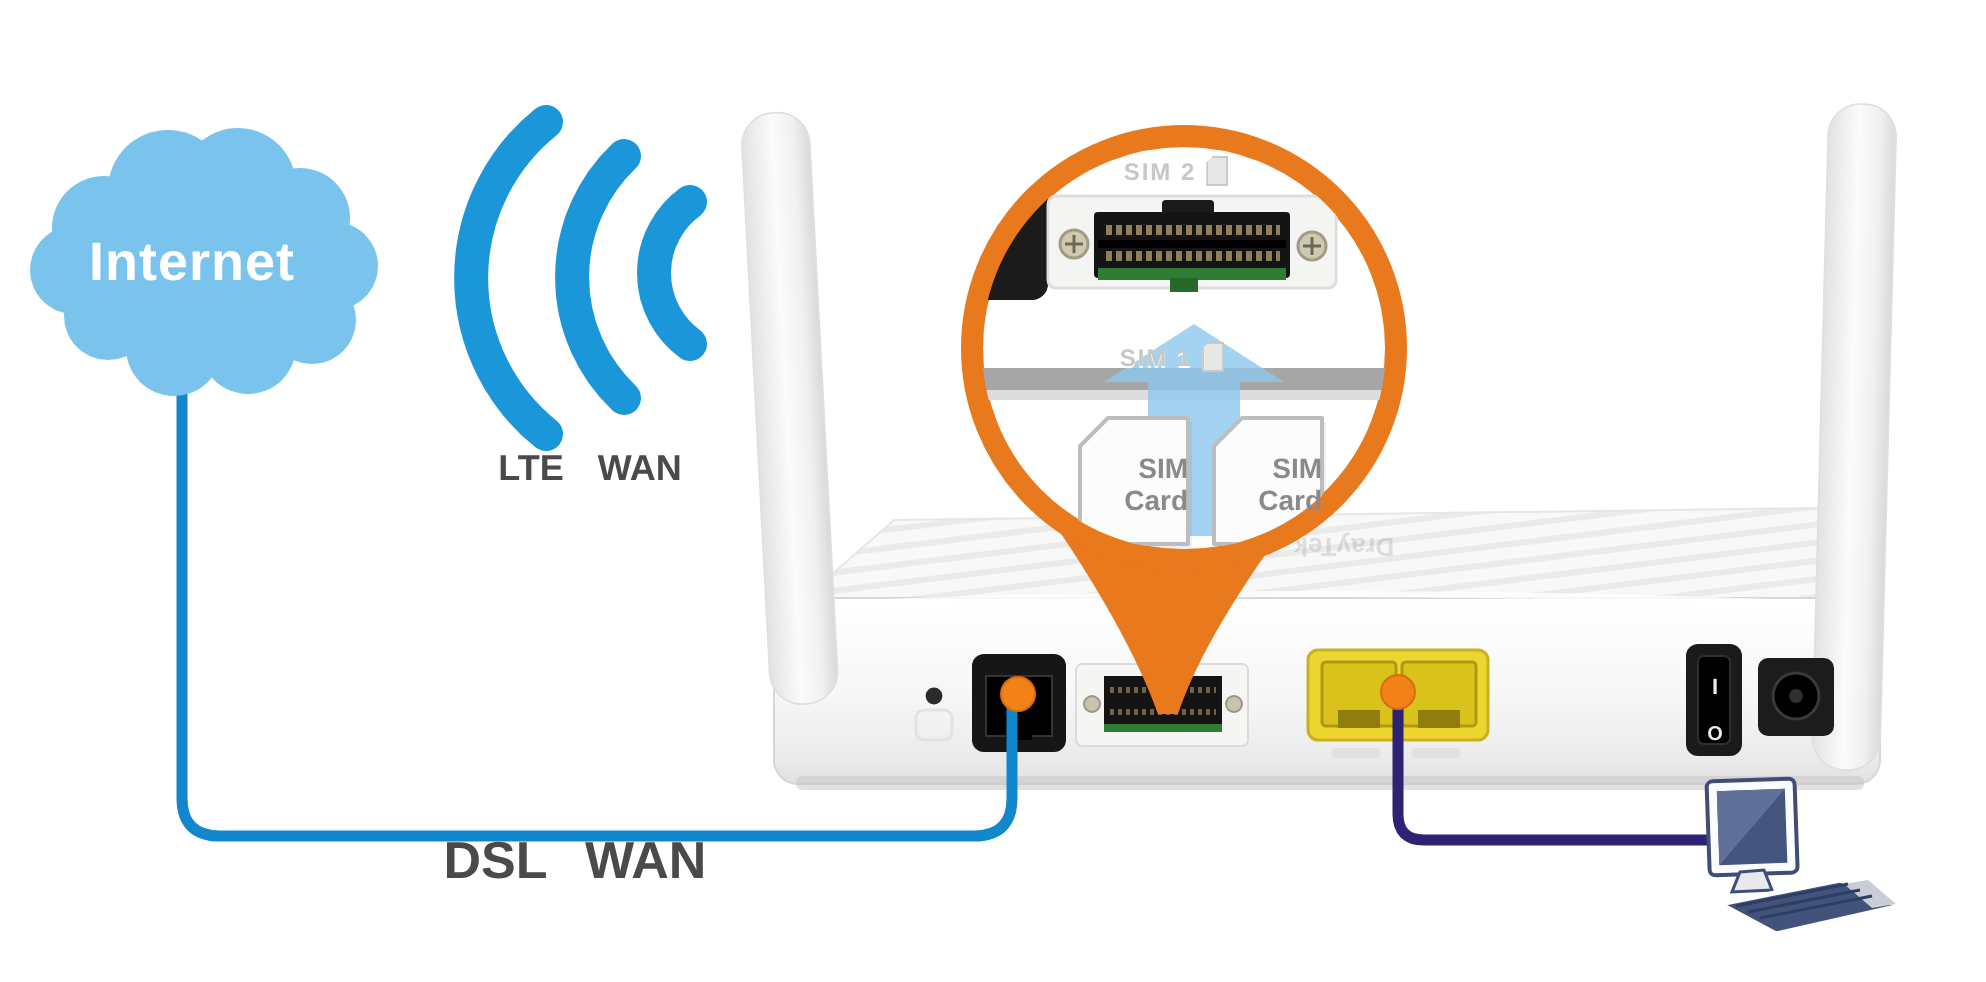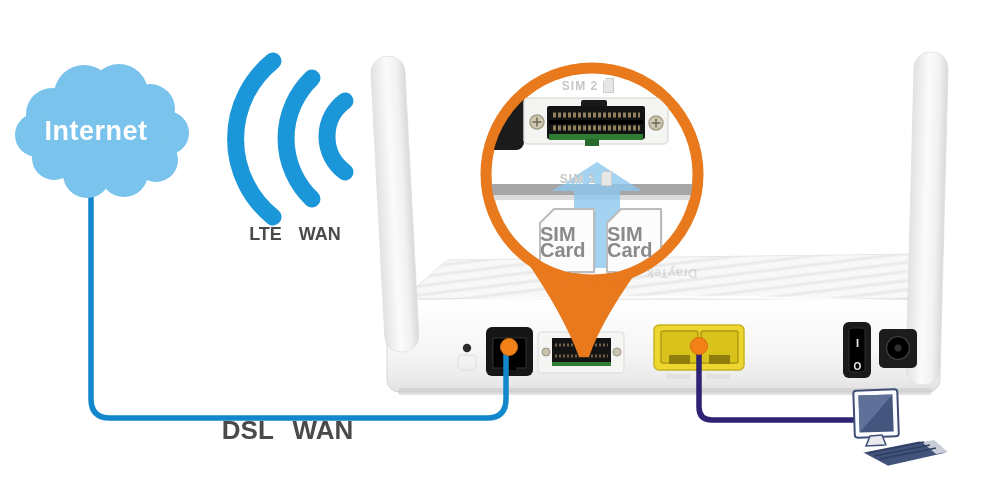--- a/index.html
+++ b/index.html
@@ -12,21 +12,21 @@
   .lbl-internet{left:24px;top:116px;width:144px;text-align:center;font-size:27px;color:#ffffff;letter-spacing:.5px;}
   .lbl-lte{left:200px;top:224px;width:190px;text-align:center;font-size:18px;word-spacing:12px;}
   .lbl-dsl{left:190px;top:415px;width:195px;text-align:center;font-size:26px;word-spacing:12px;}
   .emboss{position:absolute;display:flex;align-items:center;justify-content:center;gap:5px;
     font-weight:bold;font-size:12px;color:#c7c7c5;letter-spacing:1px;pointer-events:none;
     text-shadow:0 1px 0 #ffffff;}
   .emboss-sim2{left:548px;top:78px;width:80px;}
   .emboss-sim1{left:546px;top:147px;width:80px;margin-top:24px;}
   .sim-chip{display:inline-block;width:9px;height:13px;background:#e7e7e5;border:1px solid #c9c9c7;
     clip-path:polygon(30% 0,100% 0,100% 100%,0 100%,0 22%);}
-  .card-label{position:absolute;width:54px;text-align:left;font-weight:bold;font-size:20px;
+  .card-label{position:absolute;width:54px;text-align:right;font-weight:bold;font-size:14px;
     line-height:16px;color:#8a8a8a;pointer-events:none;}
   .card-label-1{left:540px;top:226px;}
   .card-label-2{left:607px;top:226px;}
 </style>
 </head>
 <body>
 
 <div class="stage">
 <svg width="993" height="491" viewBox="0 0 993 491">
   <defs>

